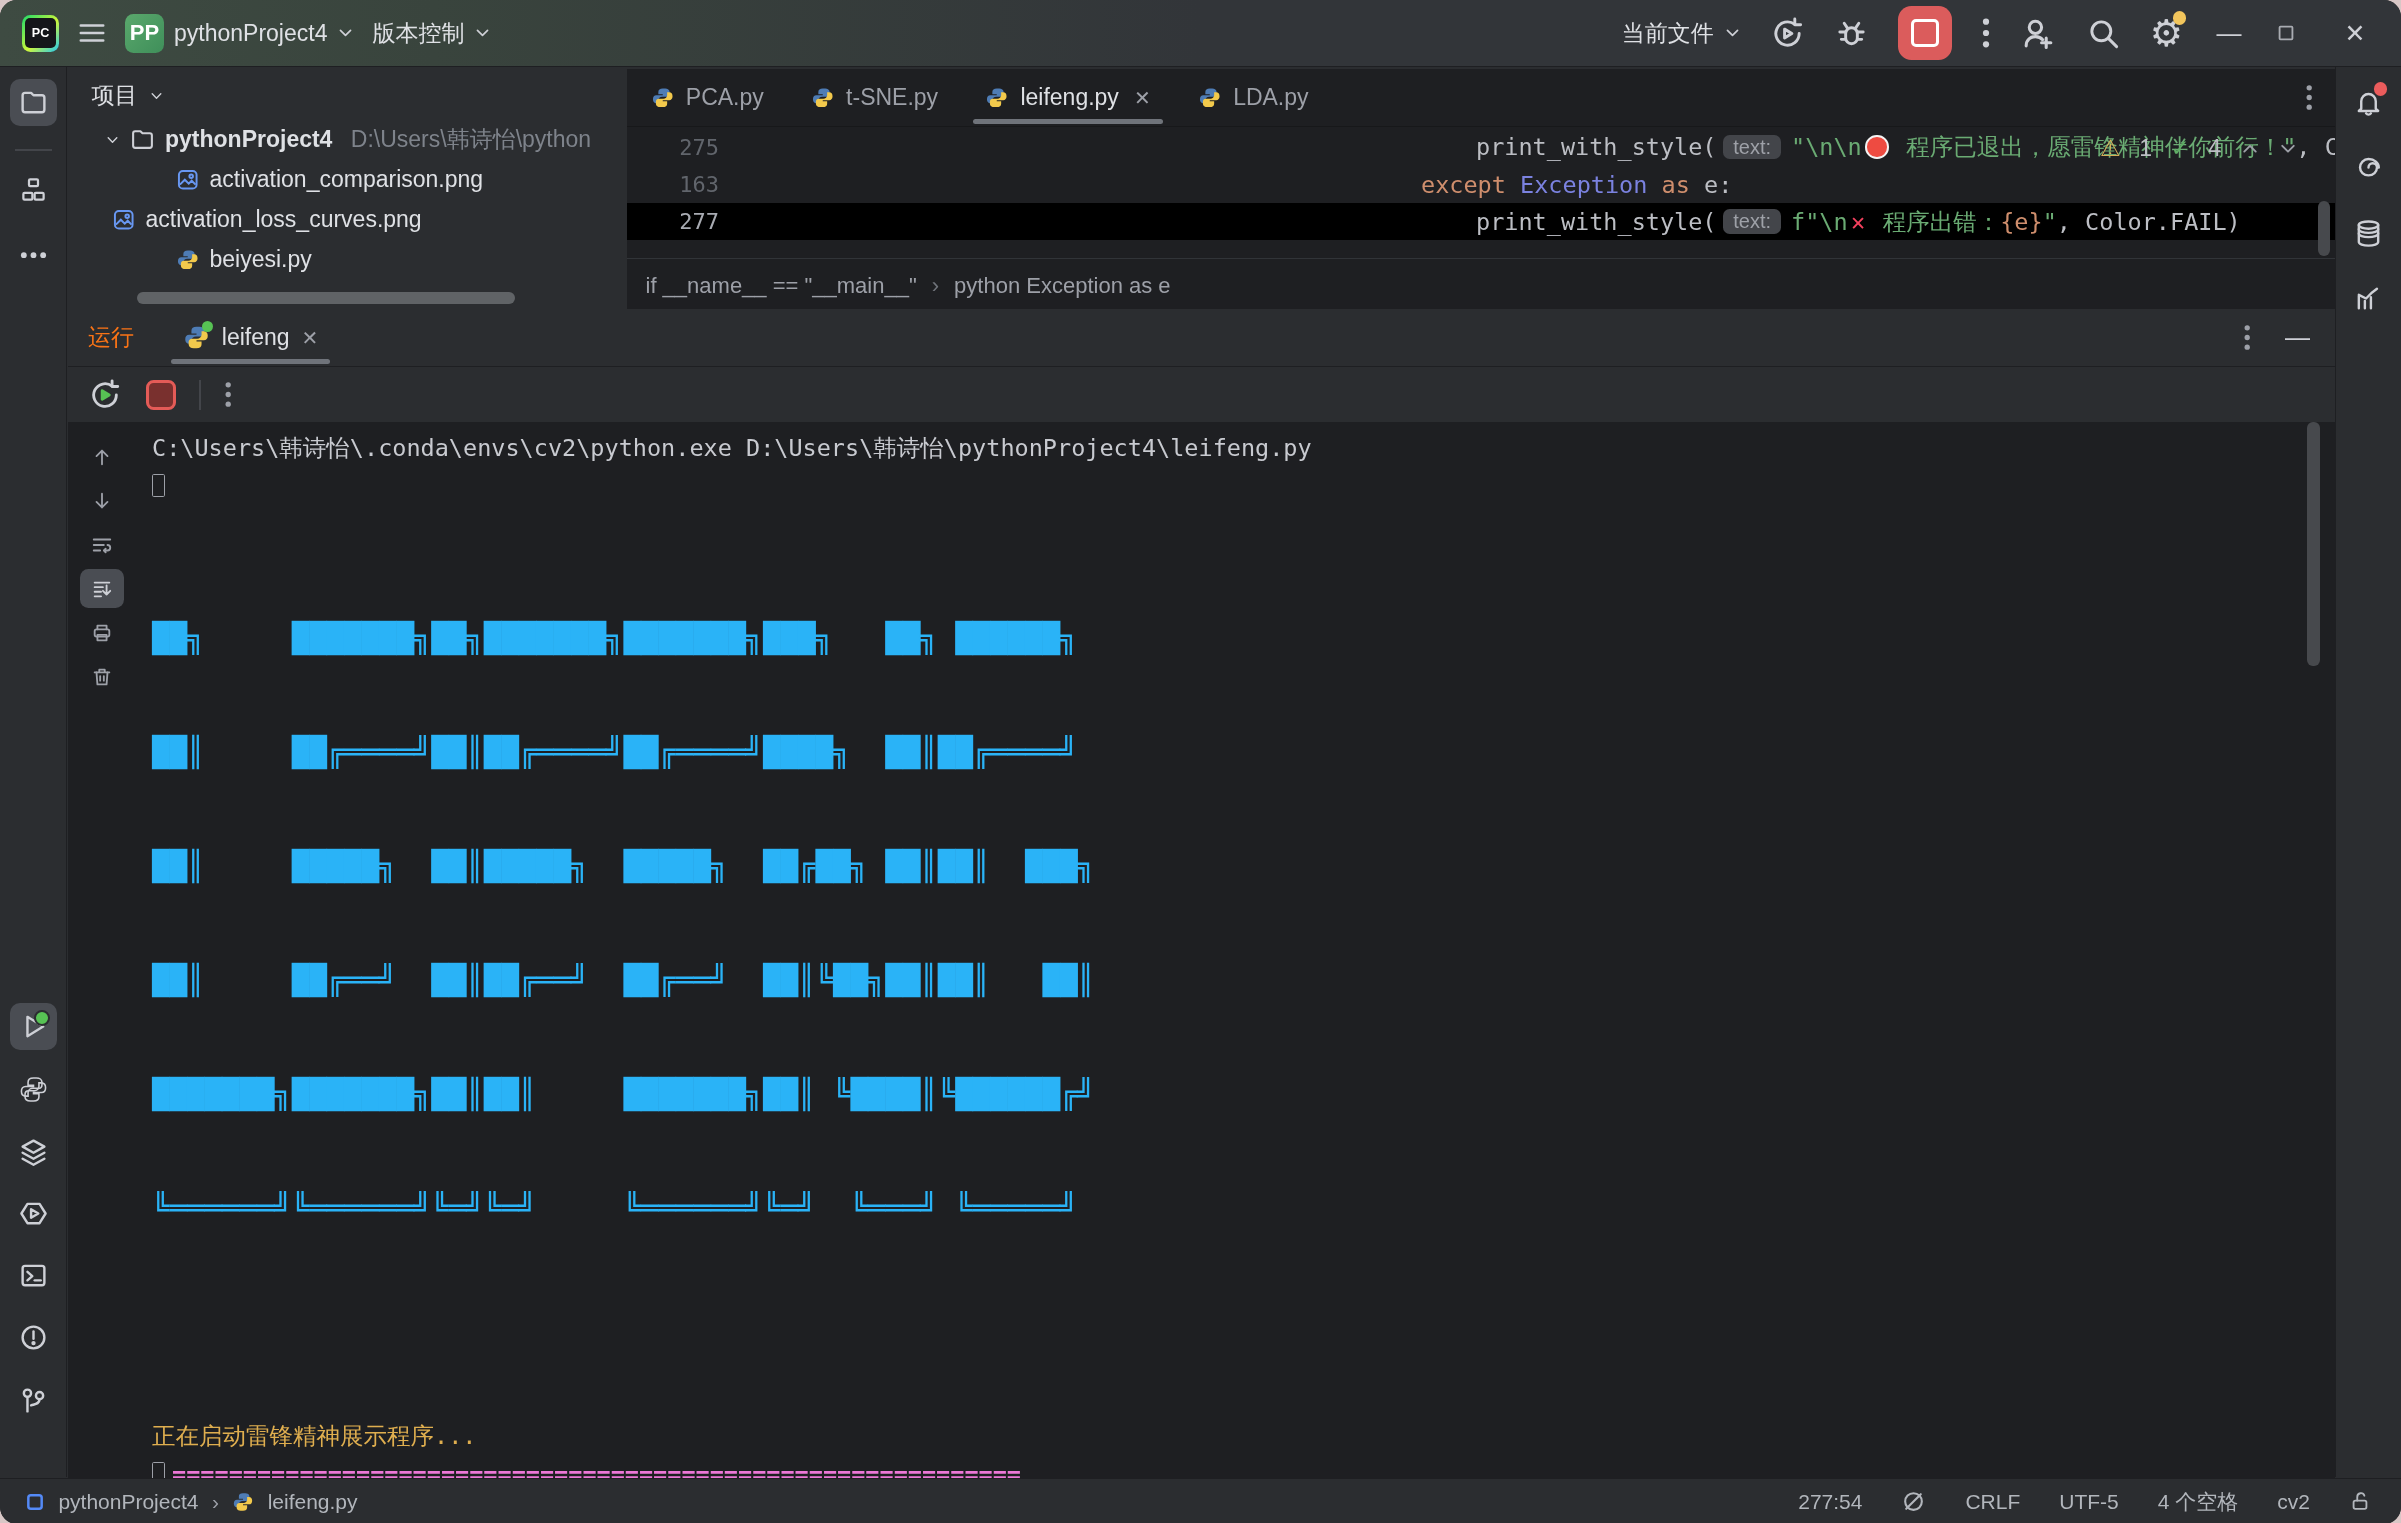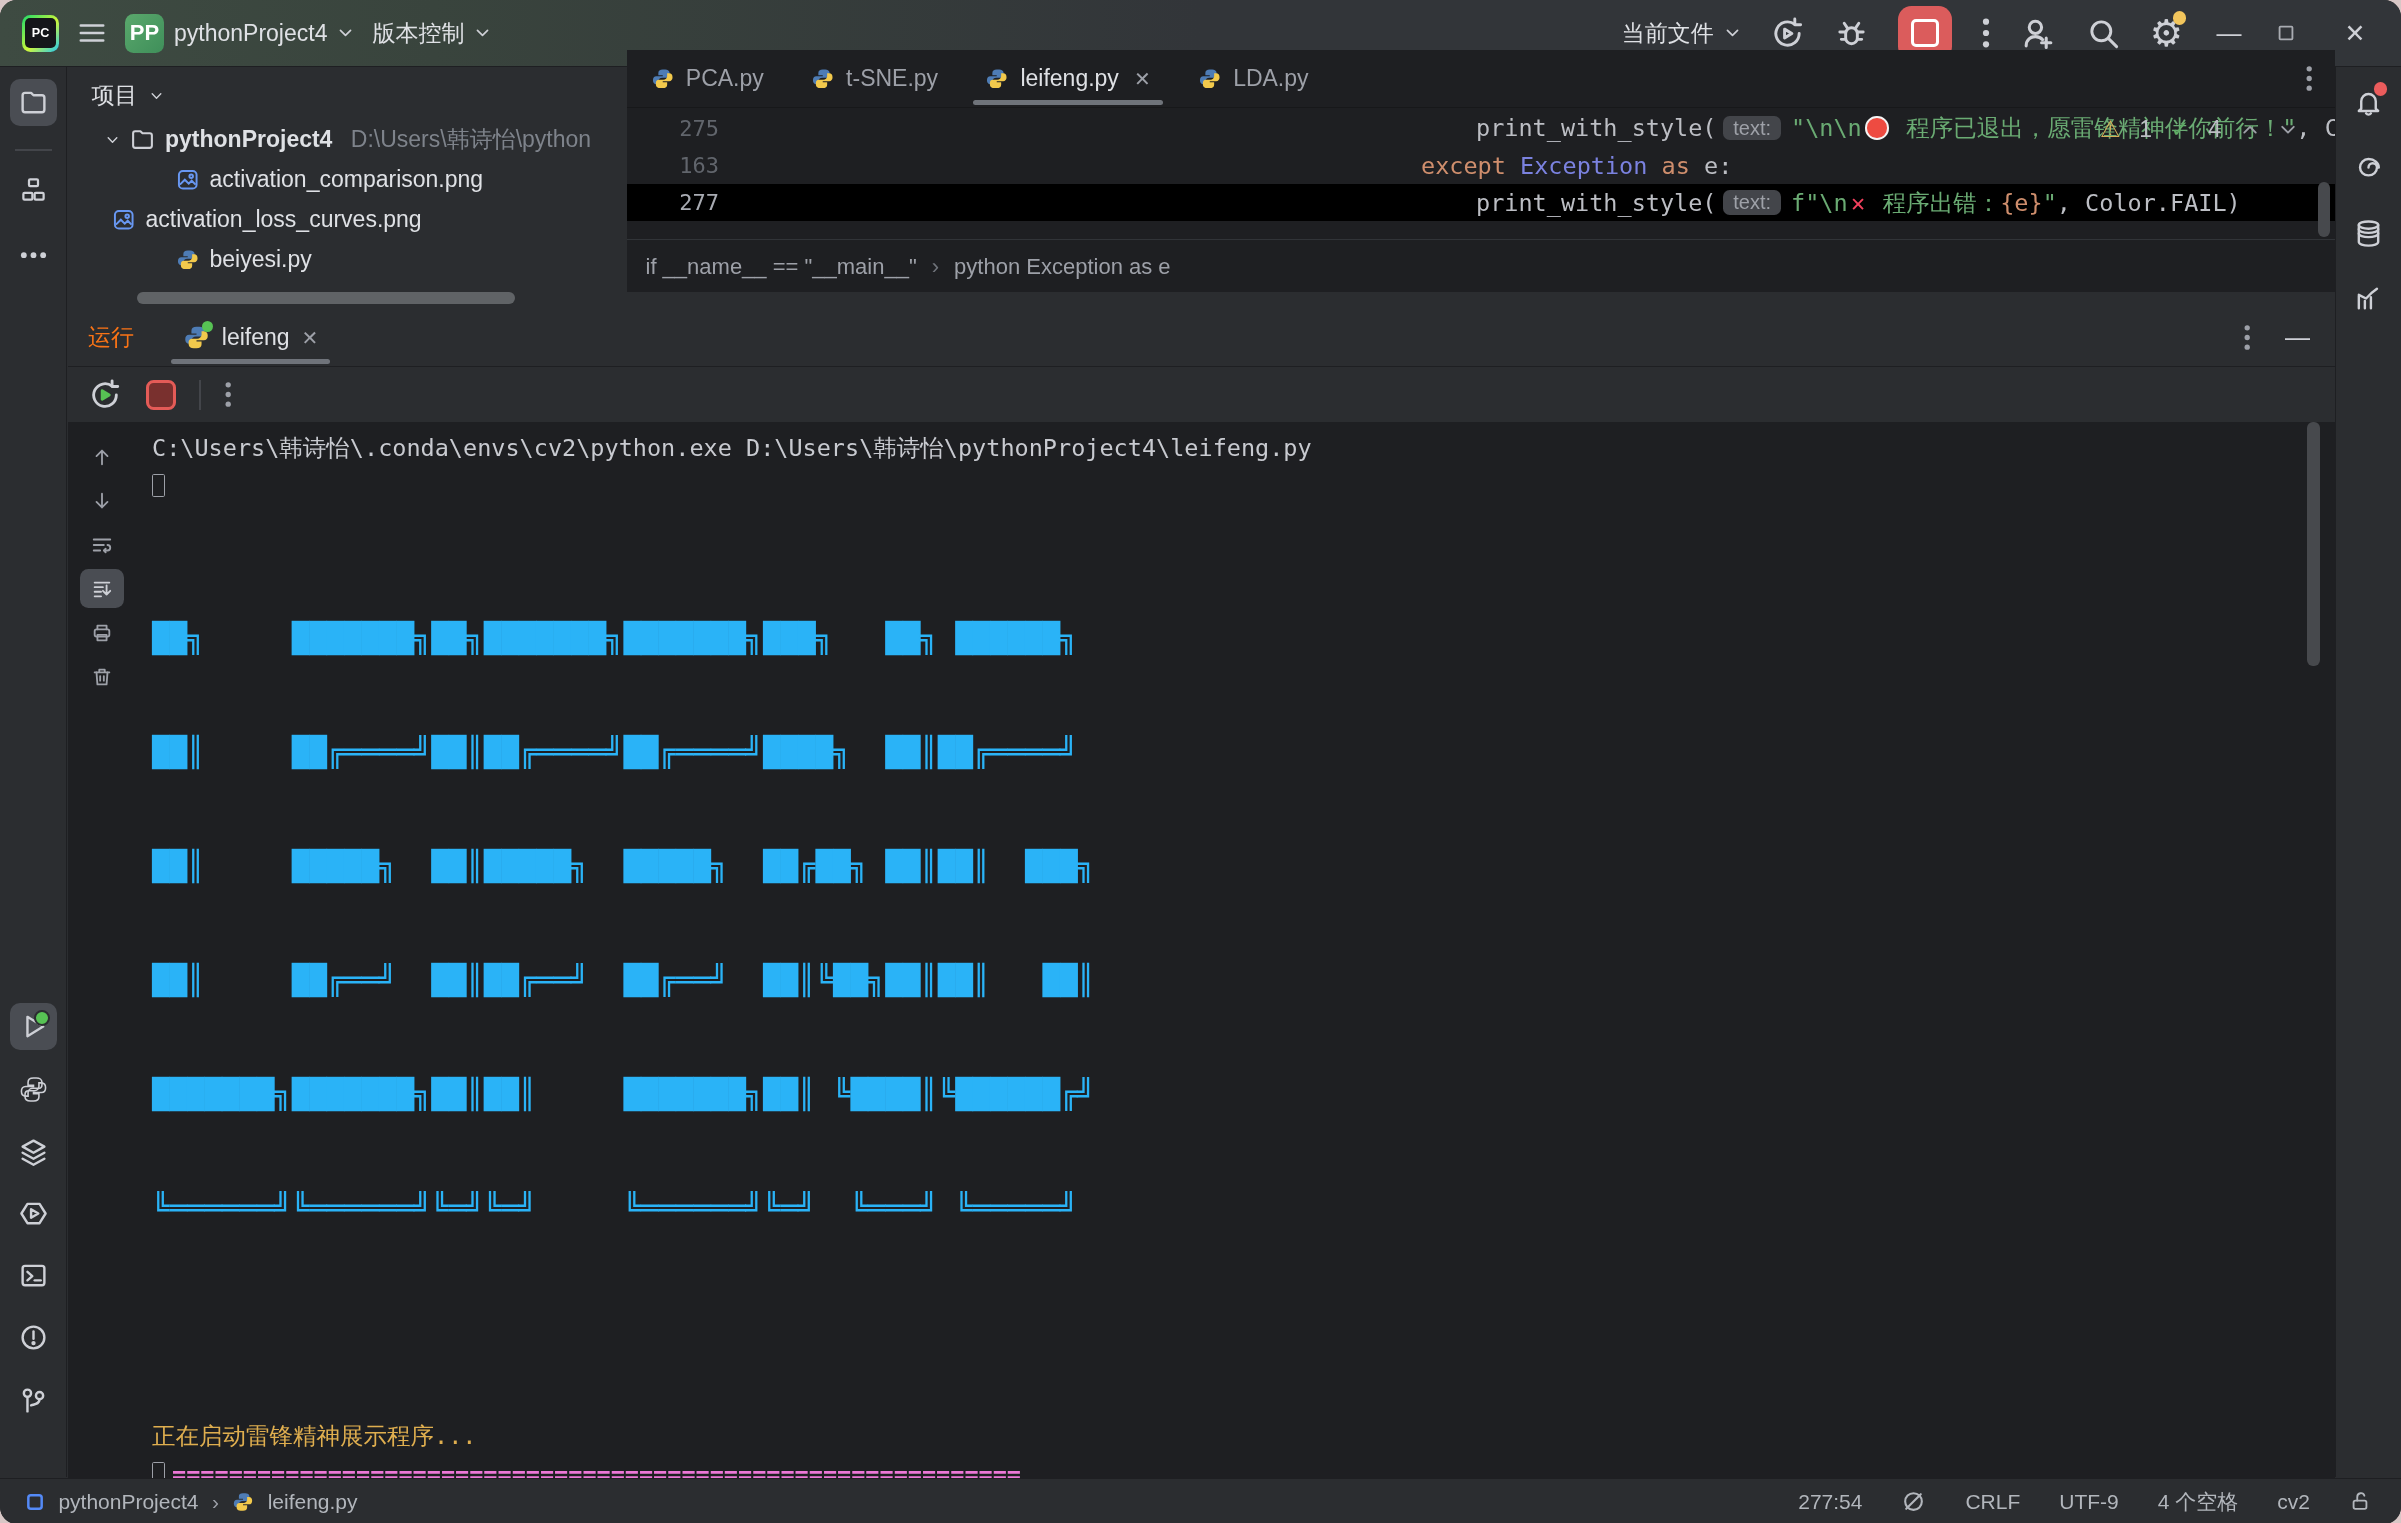--- a/index.html
+++ b/index.html
@@ -41,21 +41,21 @@
   
   .project{position:absolute;left:68px;top:67px;width:558px;height:242px;background:#2b2d30;overflow:hidden}
   .proj-head{display:flex;align-items:center;gap:11.8px;padding:13.4px 0 8.4px 23.5px;font-size:23px;color:#dfe1e5}
   .tree-row{display:flex;align-items:center;gap:10px;height:40px;font-size:23px;white-space:nowrap}
   .tree-row .name{color:#dfe1e5}
   .tree-row .bold{font-weight:bold}
   .tree-row .path{color:#7e838b;margin-left:8.4px}
   .hsb{position:absolute;left:69px;bottom:5px;width:378px;height:11.8px;border-radius:5.9px;background:rgba(140,143,148,.55)}
 
   
-  .editor{position:absolute;left:627px;top:50px;width:1708px;height:242px;background:#1e1f22}
+  .editor{position:absolute;left:627px;top:69px;width:1708px;height:242px;background:#1e1f22}
   .tabs{position:relative;height:57px;display:flex;align-items:center;border-bottom:0.8px solid #17181a}
   .tab{position:relative;height:57px;display:flex;align-items:center;gap:11.8px;padding:0 23.5px;font-size:23px;color:#9da0a8}
   .tab.active{color:#dfe1e5}
   .tab .x{color:#9da0a8;font-size:20px;margin-left:3.4px}
   .tab.active .under{position:absolute;left:11.8px;right:11.8px;bottom:1.7px;height:5px;border-radius:2.5px;background:#6f737a}
   .tabs .kebab{position:absolute;right:22px}
   .code{position:relative;height:131px}
   .crow{position:absolute;left:0;width:100%;height:37px;display:flex;align-items:center;font-family:"DejaVu Sans Mono",monospace;font-size:23.5px;color:#bcbec4;white-space:pre}
   .crow.hl{background:#000000}
   .lnum{position:absolute;left:0;width:92px;text-align:right;font-size:22px;color:#61656c}
@@ -539,21 +539,21 @@
         </svg>
       <span>leifeng.py</span>
     </div>
     <div class="sb-right">
       <span>277:54</span>
       <svg width="25" height="25" viewBox="0 0 24 24" class="ico" style="stroke:#b2b6bc">
           <circle cx="12" cy="12" r="8"></circle>
           <path d="M5 19 19 5"></path>
         </svg>
       <span>CRLF</span>
-      <span>UTF-9</span>
+      <span>UTF-5</span>
       <span>4 个空格</span>
       <span>cv2</span>
       <svg width="22" height="25" viewBox="0 0 24 24" class="ico" style="stroke:#b2b6bc">
           <rect x="5" y="11" width="14" height="9" rx="2"></rect>
           <path d="M9 11V7a4 4 0 0 1 7.8-1.3"></path>
         </svg>
     </div>
   </div>
 
 </div>

